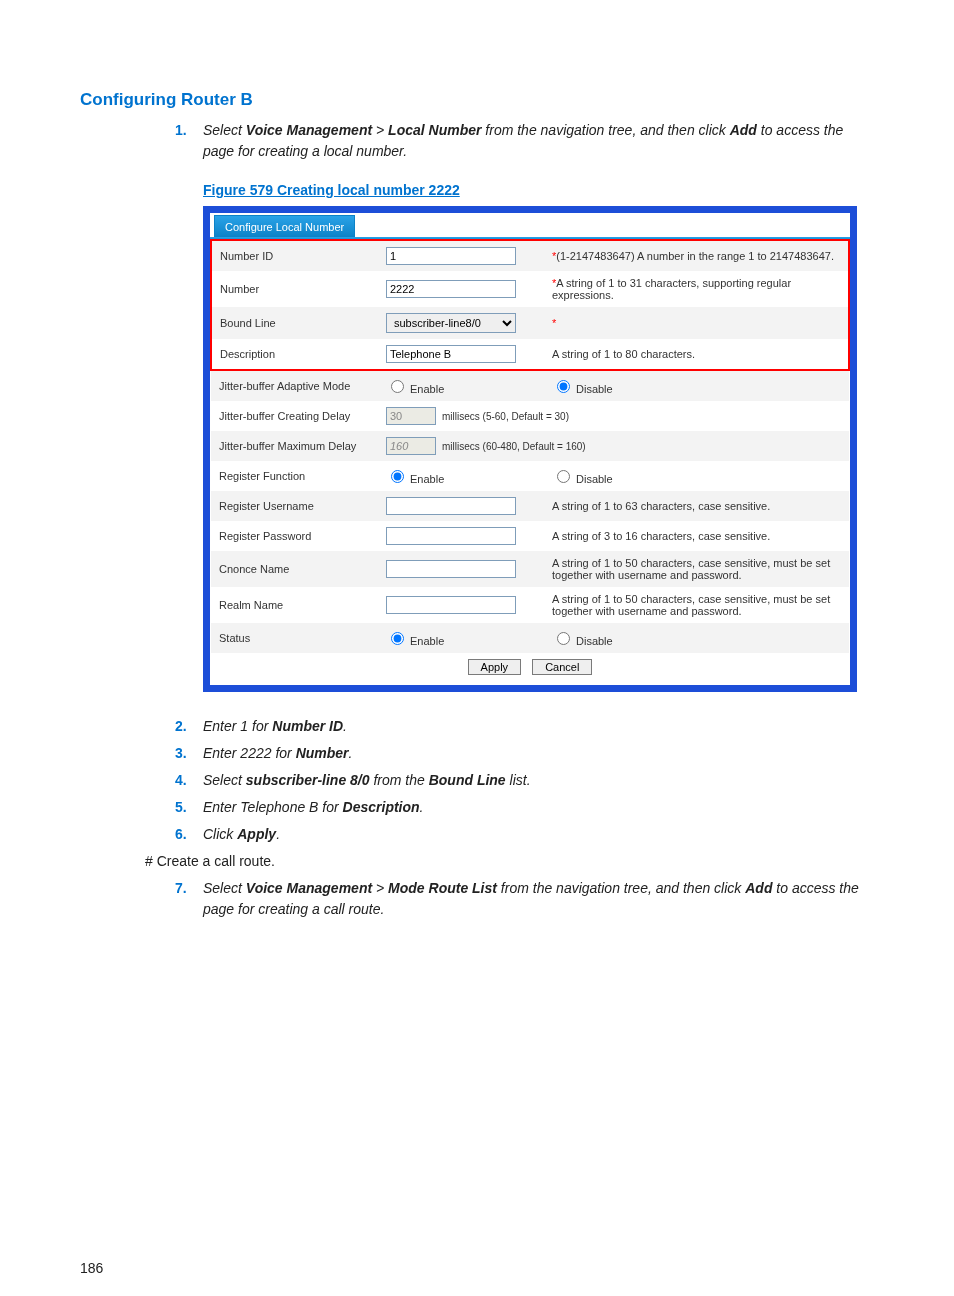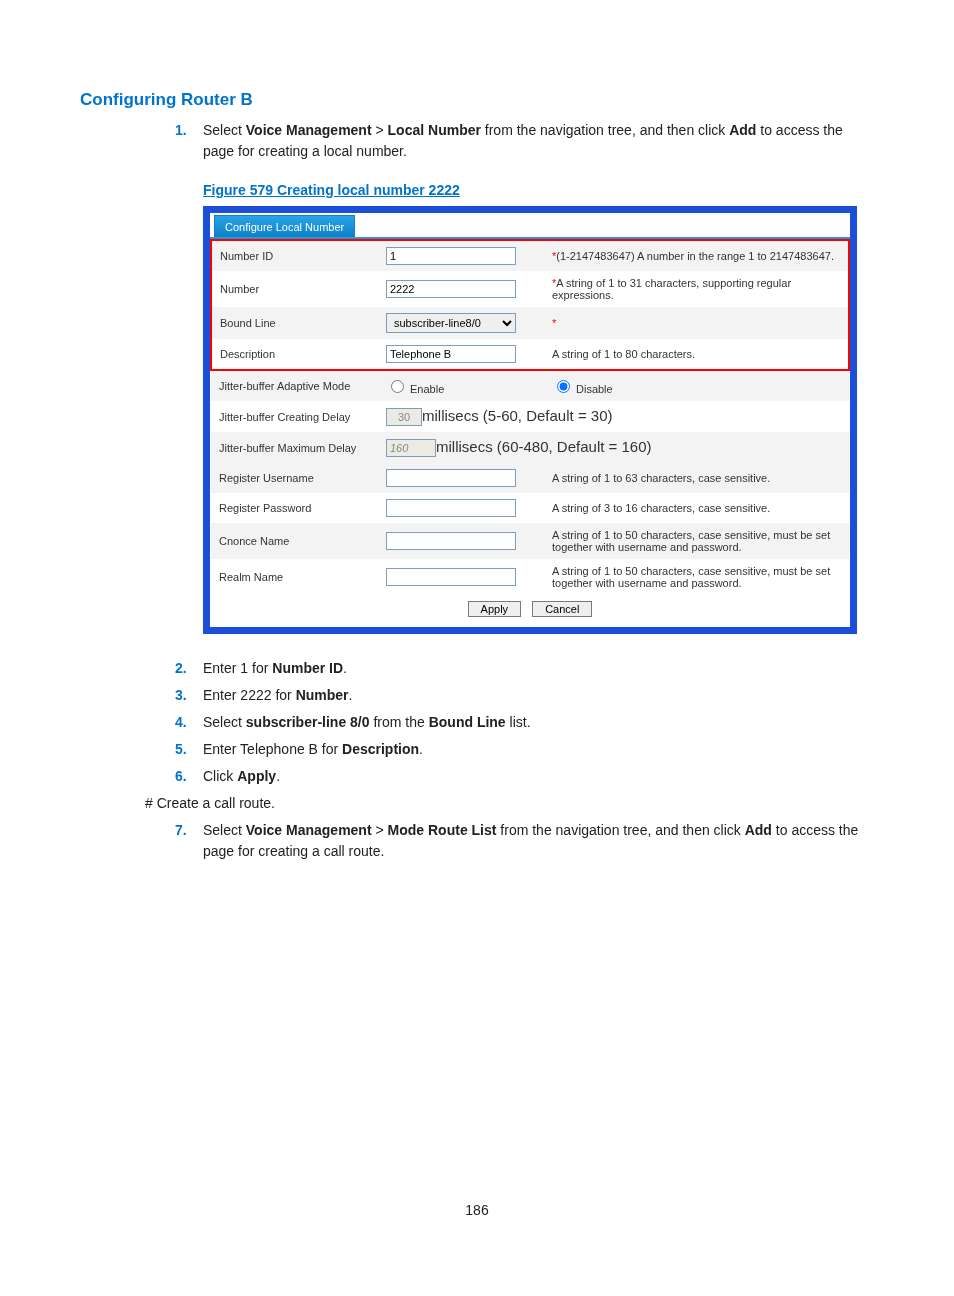--- a/index.html
+++ b/index.html
@@ -28,20 +28,21 @@
     line-height: 1.5;
   }
   ol.steps > li > .num {
     color: #0073CF;
     font-weight: bold;
     width: 28px;
     flex: 0 0 28px;
   }
   ol.steps > li > .body {
     flex: 1;
+    font-style: italic;
   }
   .body b { font-weight: bold; }
   .figure-caption {
     color: #0073CF;
     font-weight: bold;
     font-size: 14px;
     margin: 20px 0 8px 0;
     text-decoration: underline;
   }
   .screenshot {
@@ -106,25 +107,25 @@
     border: 1px solid #7a7a7a;
     background: #efefef;
     margin: 0 4px;
   }
   .radio-lbl { margin-left: 3px; margin-right: 25px; }
   .hash-note {
     margin: 6px 0 6px 65px;
     line-height: 1.5;
   }
   .pagenum {
-    text-align: center;
+    text-align: left;
     margin-top: 340px;
     font-size: 14px;
   }
-  .inline-suffix { font-size:15px; }
+  .inline-suffix { font-size:10px; margin-left:6px; }
 </style>
 </head>
 <body>
 
 <h2 class="section-heading">Configuring Router B</h2>
 
 <ol class="steps">
   <li>
     <span class="num">1.</span>
     <span class="body">
@@ -170,45 +171,55 @@
       </tr>
       </tbody>
       <tbody>
           <tr class="alt">
         <td class="lbl">Jitter-buffer Adaptive Mode</td>
         <td class="ctrl"><input type="radio" name="jbmode" style=""><span class="radio-lbl">Enable</span></td>
         <td><input type="radio" name="jbmode" checked="" style=""><span class="radio-lbl">Disable</span></td>
       </tr>
       <tr>
         <td class="lbl">Jitter-buffer Creating Delay</td>
-        <td colspan="2"><input type="text" style="width: 36px; text-align: center;" disabled="" value="30"><span class="inline-suffix">millisecs (5-60, Default = 30)</span></td>
+        <td colspan="2"><input type="text" style="width: 50px;" disabled="" value="30"><span class="inline-suffix">millisecs (5-60, Default = 30)</span></td>
       </tr>
       <tr class="alt">
         <td class="lbl">Jitter-buffer Maximum Delay</td>
         <td colspan="2"><input type="text" style="width: 50px; font-style: italic;" disabled="" value="160"><span class="inline-suffix">millisecs (60-480, Default = 160)</span></td>
+      </tr>
+      <tr>
+        <td class="lbl">Register Function</td>
+        <td class="ctrl"><input type="radio" name="regfunc" checked="" style=""><span class="radio-lbl">Enable</span></td>
+        <td><input type="radio" name="regfunc" style=""><span class="radio-lbl">Disable</span></td>
       </tr>
       <tr class="alt">
         <td class="lbl">Register Username</td>
         <td class="ctrl"><input type="text" style=""></td>
         <td class="hint">A string of 1 to 63 characters, case sensitive.</td>
       </tr>
       <tr>
         <td class="lbl">Register Password</td>
         <td class="ctrl"><input type="password" style=""></td>
         <td class="hint">A string of 3 to 16 characters, case sensitive.</td>
       </tr>
       <tr class="alt">
         <td class="lbl">Cnonce Name</td>
         <td class="ctrl"><input type="text" style=""></td>
         <td class="hint">A string of 1 to 50 characters, case sensitive, must be set together with username and password.</td>
       </tr>
       <tr>
         <td class="lbl">Realm Name</td>
         <td class="ctrl"><input type="text" style=""></td>
         <td class="hint">A string of 1 to 50 characters, case sensitive, must be set together with username and password.</td>
+      </tr>
+      <tr class="alt">
+        <td class="lbl">Status</td>
+        <td class="ctrl"><input type="radio" name="status" checked="" style=""><span class="radio-lbl">Enable</span></td>
+        <td><input type="radio" name="status" style=""><span class="radio-lbl">Disable</span></td>
       </tr>
     </tbody>
       </table>
     <div class="btn-row">
       <button class="btn">Apply</button>
       <button class="btn">Cancel</button>
     </div>
   </div>
 </div>
 

